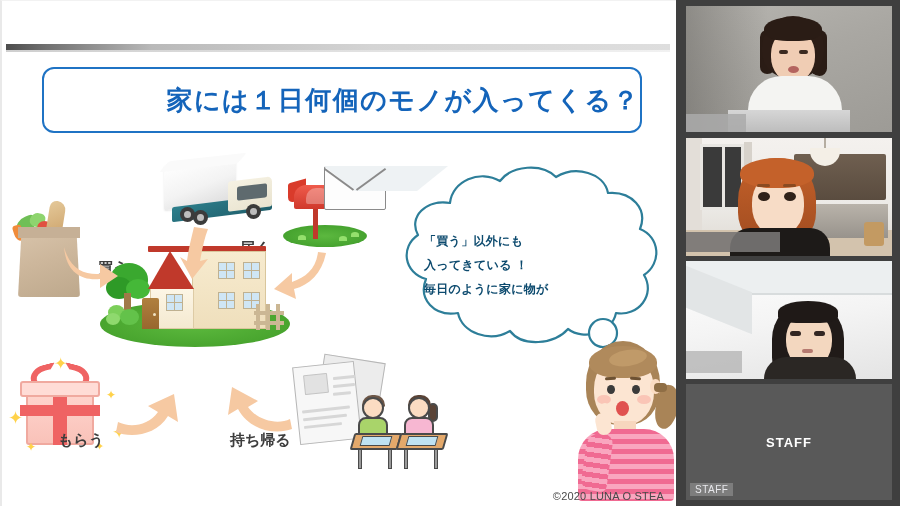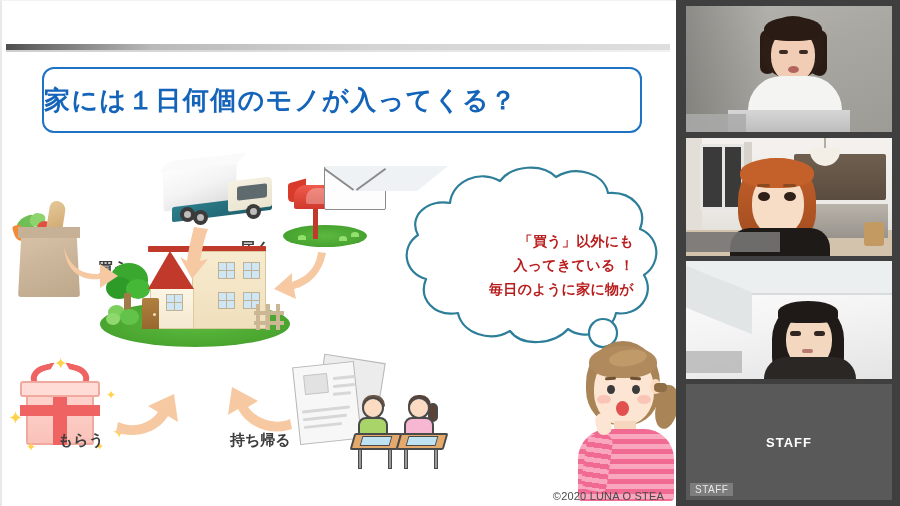--- a/index.html
+++ b/index.html
@@ -50,21 +50,21 @@
   }
 
   
   #question-box {
     position: absolute;
     left: 40px; top: 66px;
     width: 600px; height: 66px;
     border: 2.5px solid #1f73c4;
     border-radius: 12px;
     background: #ffffff;
-    display: flex; align-items: center; justify-content: flex-start;
+    display: flex; align-items: center; justify-content: flex-end;
   }
   #question-text {
     font-size: 26px;
     font-weight: bold;
     color: #1464ba;
     letter-spacing: 1.5px;
     white-space: nowrap;
   }
 
   
@@ -313,24 +313,24 @@
 
   
   .arrow { position: absolute; }
   .arrow svg { display: block; overflow: visible; }
 
   
   #bubble { position: absolute; left: 378px; top: 20px; width: 290px; height: 210px; }
   #bubble svg { position: absolute; left: 0; top: 0; }
   #bubble-text {
     position: absolute; left: 44px; top: 68px; width: 210px;
-    text-align: right;
-    font-size: 14px;
+    text-align: left;
+    font-size: 12px;
     font-weight: bold;
-    color: #b91c1c;
+    color: #0c4a6e;
     line-height: 24px;
     letter-spacing: 0.3px;
   }
 
   
   #woman { position: absolute; left: 568px; top: 200px; width: 110px; height: 160px; }
   #woman .hair-back { position:absolute; left:16px; top:0px; width:74px; height:84px; background:#a98457; border-radius:50% 50% 42% 42%; }
   #woman .face { position:absolute; left:24px; top:14px; width:60px; height:70px; background:#fce5d2; border-radius:48% 48% 46% 46%; }
   #woman .bangs { position:absolute; left:19px; top:5px; width:68px; height:32px; background:#b08a5c; border-radius:50% 50% 44% 44%; }
   #woman .bangs::after { content:""; position:absolute; left:20px; top:4px; width:38px; height:16px; background:#c09a69; border-radius:50%; transform:rotate(-8deg); }

